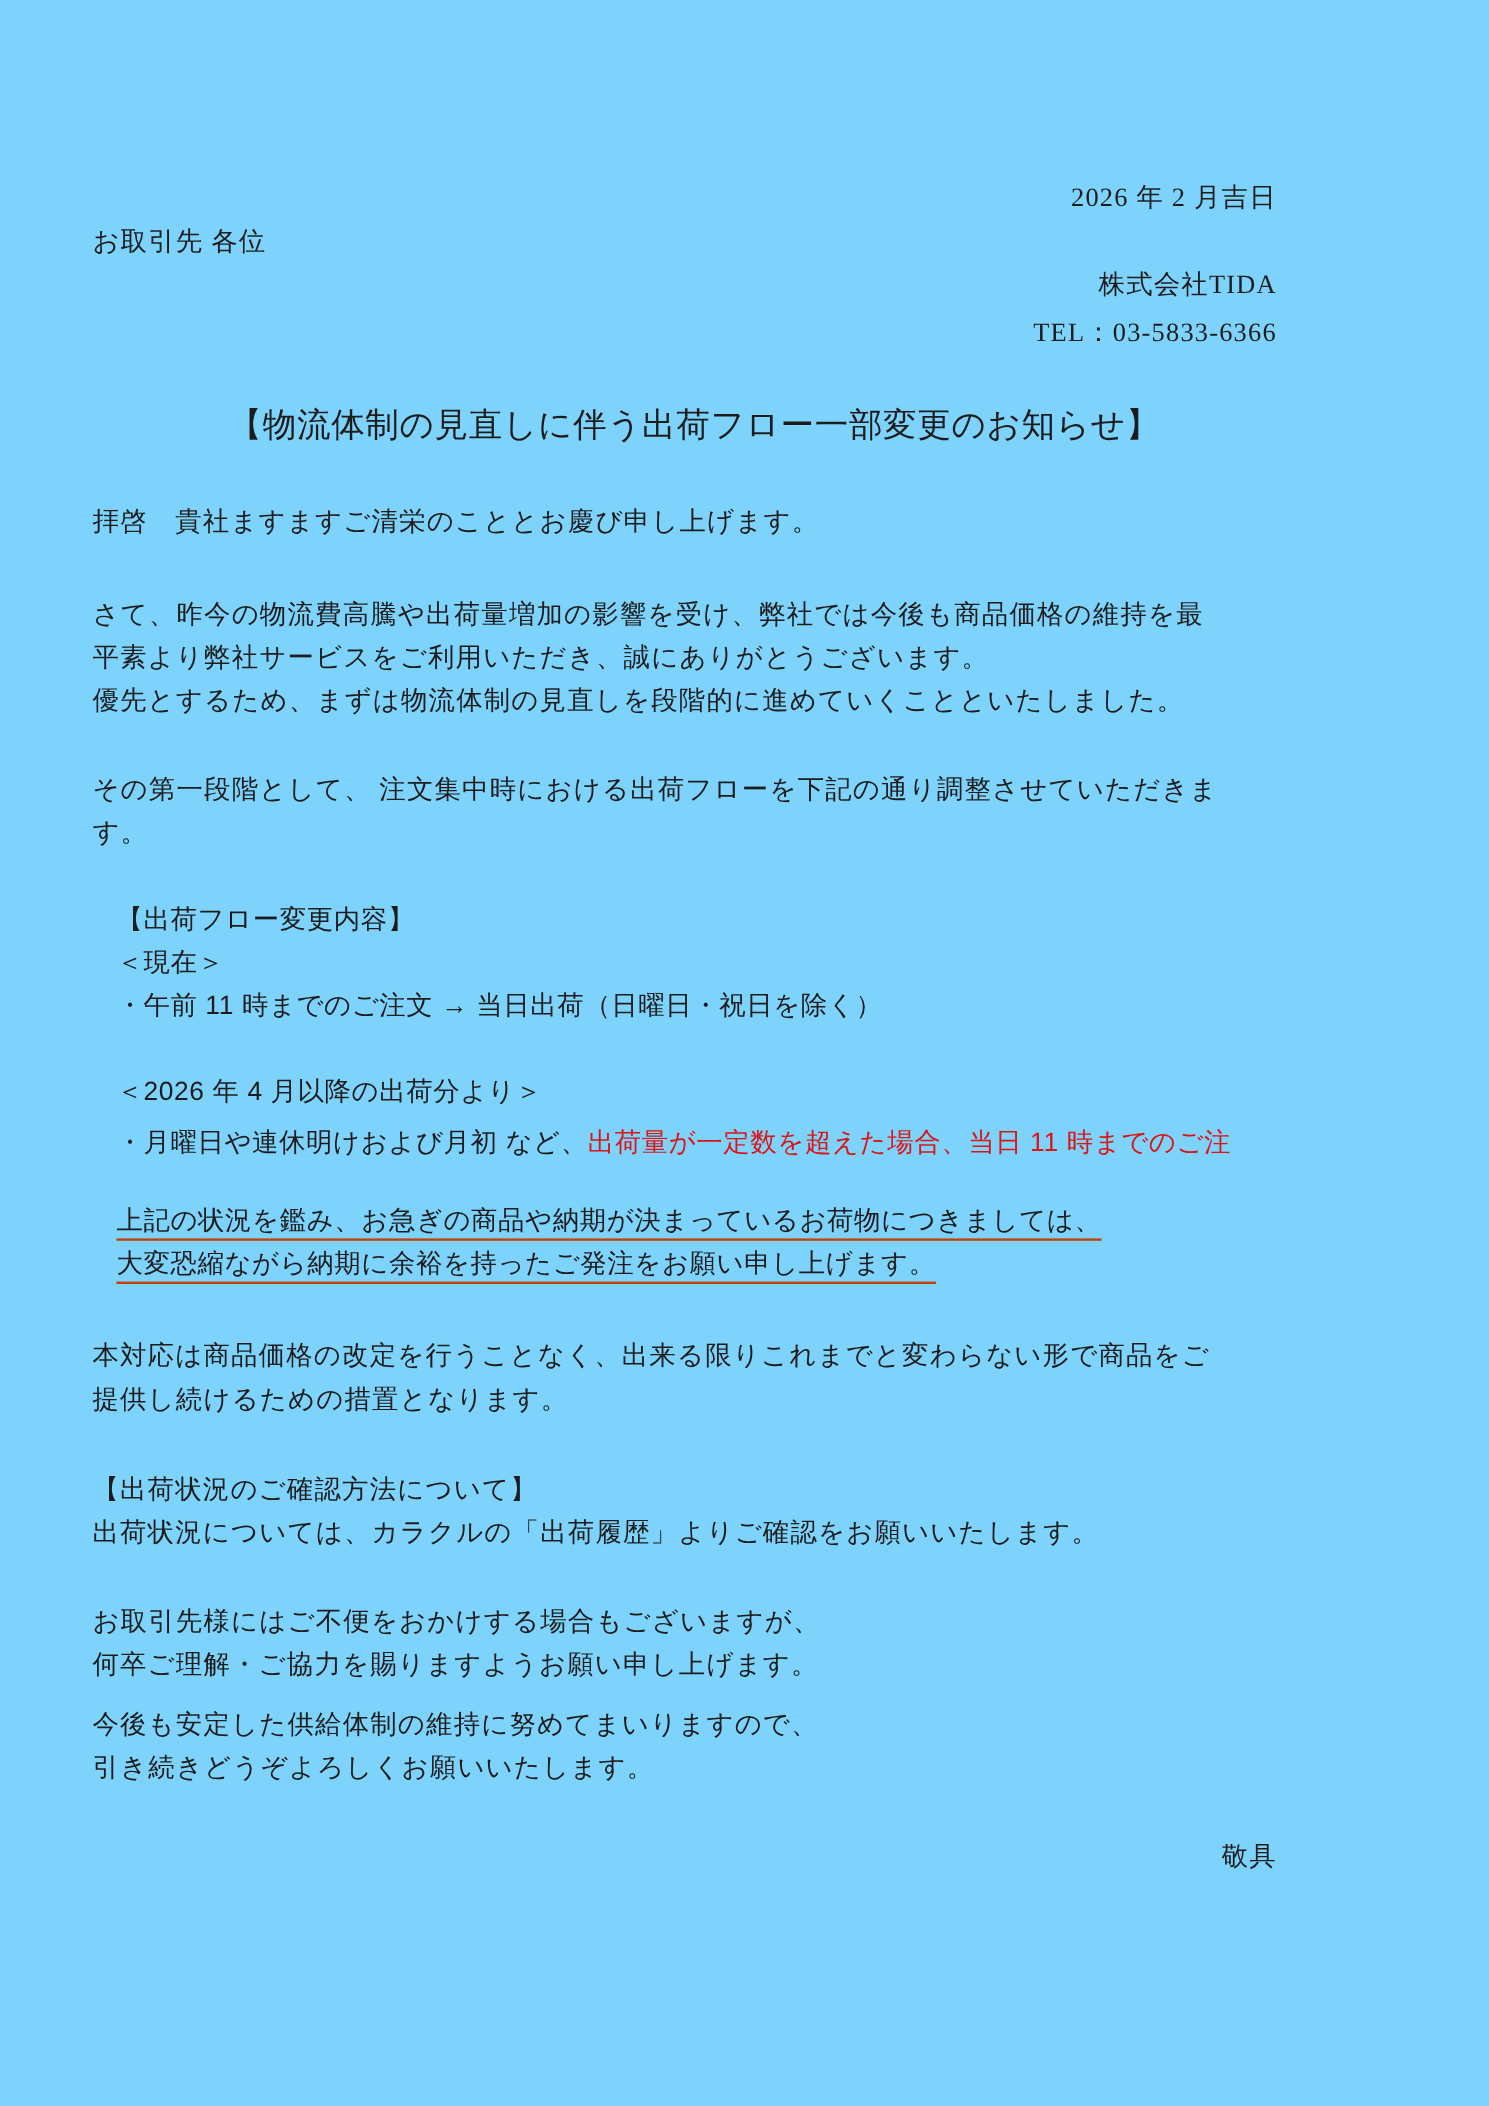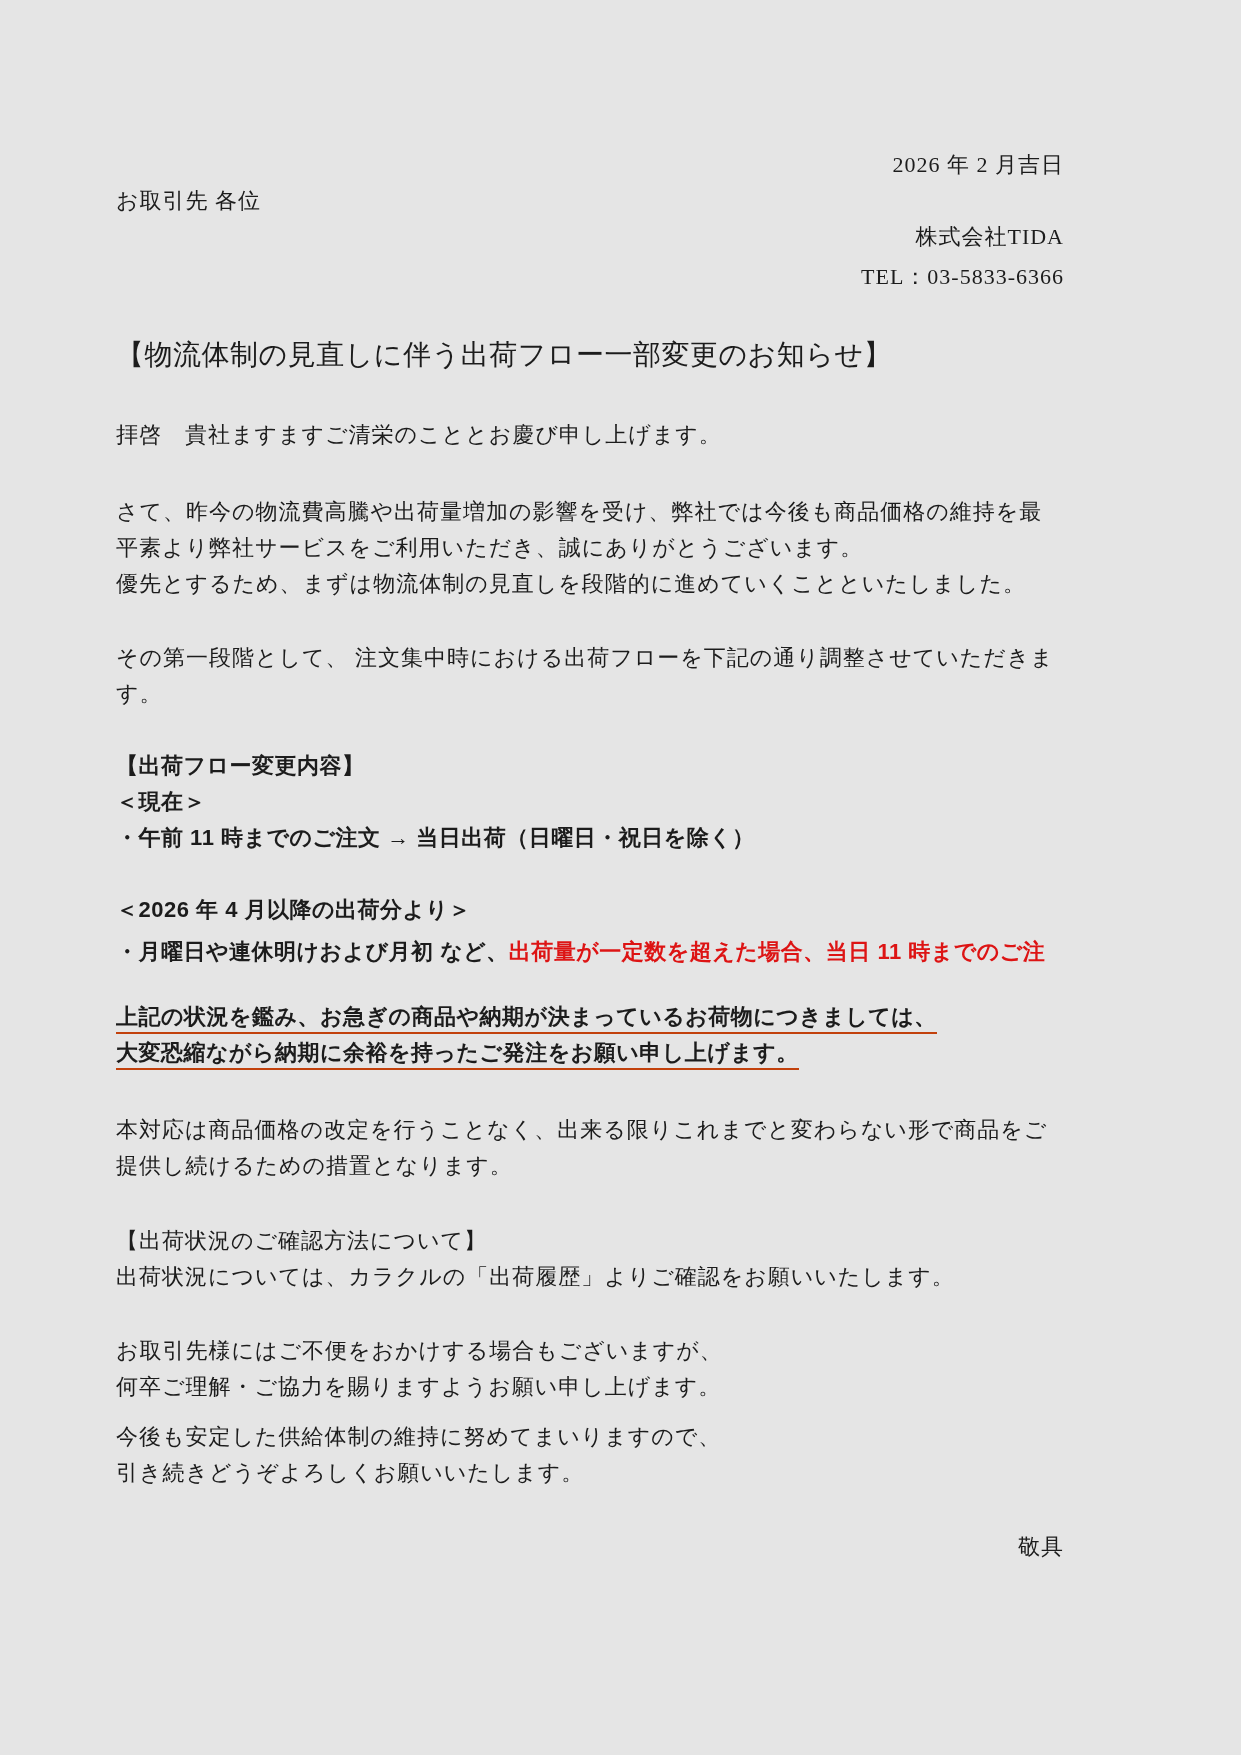--- a/index.html
+++ b/index.html
@@ -1,47 +1,48 @@
 <!DOCTYPE html>
 <html lang="ja"><head>
 <meta charset="utf-8">
 <style>
   html, body { margin: 0; padding: 0; background: #ffffff; }
   .page {
     position: relative;
     width: 1241px;
     height: 1755px;
     margin: 0 auto;
-    background: #e5e5e5;
+    background: #7dd3fc;
     color: #1c1c1c;
     font-family: "Liberation Serif", "DejaVu Serif", serif;
     box-sizing: border-box;
-    padding: 147px 161px 0 116px;
+    padding: 147px 161px 0 77px;
     overflow: hidden;
   }
   .ln {
     height: 36px;
     line-height: 36px;
     font-size: 22px;
     letter-spacing: 1px;
     white-space: pre;
   }
   .right  { text-align: right; padding-right: 16px; }
-  .center { }
+  .center { text-align: center; }
   .title-line {
     height: 46px;
     line-height: 46px;
     font-size: 28px;
     letter-spacing: 0.5px;
     margin-top: 37px;
   }
   .gothic-bold {
     font-family: "Liberation Sans", "DejaVu Sans", sans-serif;
-    font-weight: bold;
+    font-weight: normal;
     letter-spacing: 0.5px;
+    margin-left: 20px;
   }
   .red  { color: #dd1414; }
   .indent { padding-left: 16px; }
   .uline {
     border-bottom: 2px solid #c2410c;
     padding-bottom: 3px;
   }
   .mt4   { margin-top: 4px; }
   .mt6   { margin-top: 6px; }
   .mt29  { margin-top: 29px; }

